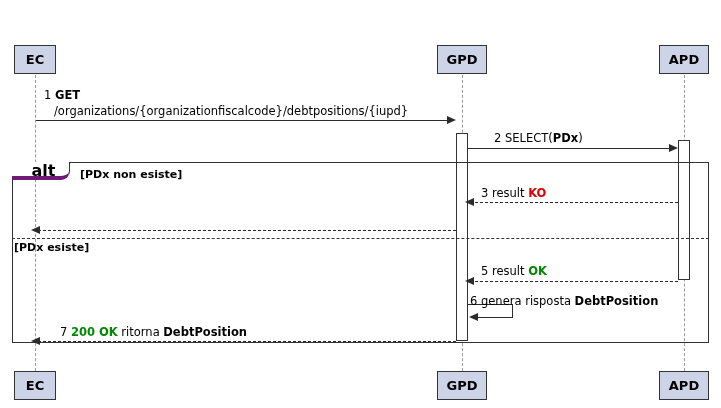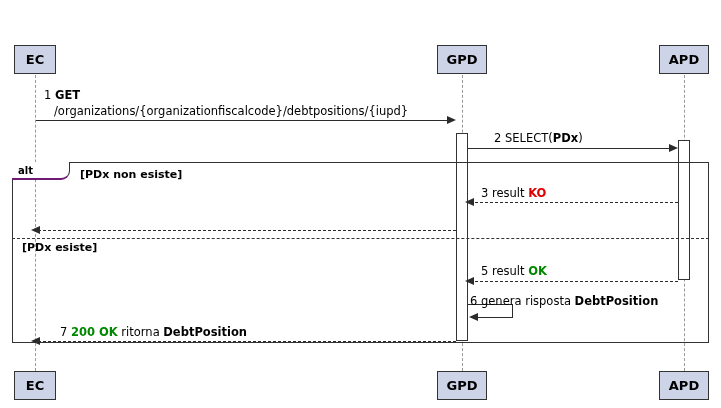--- a/index.html
+++ b/index.html
@@ -85,28 +85,29 @@
   .ok { color: #008800; font-weight: bold; }
   .frame {
     position: absolute;
     border: 1px solid #333333;
     box-sizing: border-box;
   }
   .frame-tab {
     position: absolute;
     box-sizing: border-box;
     border-right: 1px solid #333333;
-    border-bottom: 2px solid #701a75;
-    background: #ffffff;
-    font-size: 10px;
+    border-bottom: 4px solid #701a75;
+    background: #ffffff;
+    font-size: 16px;
     font-weight: bold;
     color: #000000;
     padding-left: 6px;
     line-height: 17px;
     border-bottom-right-radius: 9px;
+    text-align: center;
   }
   .frame-op {
     position: absolute;
     font-size: 11px;
     font-weight: bold;
     color: #000000;
     white-space: nowrap;
   }
   .frame-divider {
     position: absolute;
@@ -157,21 +158,21 @@
   <div class="arrow-r" style="left:669px; top:144px;"></div>
   <div class="msg-label" style="left:474px; top:131px;margin-left:20px;">
     <span class="num">2</span>
     <span>SELECT(</span><span class="b">PDx</span><span>)</span>
   </div>
 
   <div class="frame" style="left:12px; top:162px; width:697px; height:181px;"></div>
   <div class="frame-tab" style="left:12px; top:162px; width:58px; height:18px;">alt</div>
   <div class="frame-op" style="left:80px; top:168px;">[PDx non esiste]</div>
   <div class="frame-divider" style="left:12px; top:238px; width:697px;"></div>
-  <div class="frame-op" style="left:14px; top:241px;padding-left:8px;">[PDx esiste]</div>
+  <div class="frame-op" style="left:14px; top:241px;">[PDx esiste]</div>
 
   <div class="msg-line dashed" style="left:470px; top:202px; width:208px;"></div>
   <div class="arrow-l" style="left:465px; top:198px;"></div>
   <div class="msg-label" style="left:481px; top:186px;">
     <span class="num">3</span>
     <span>result </span><span class="ko">KO</span>
   </div>
 
   <div class="msg-line dashed" style="left:38px; top:230px; width:418px;"></div>
   <div class="arrow-l" style="left:31px; top:226px;"></div>

